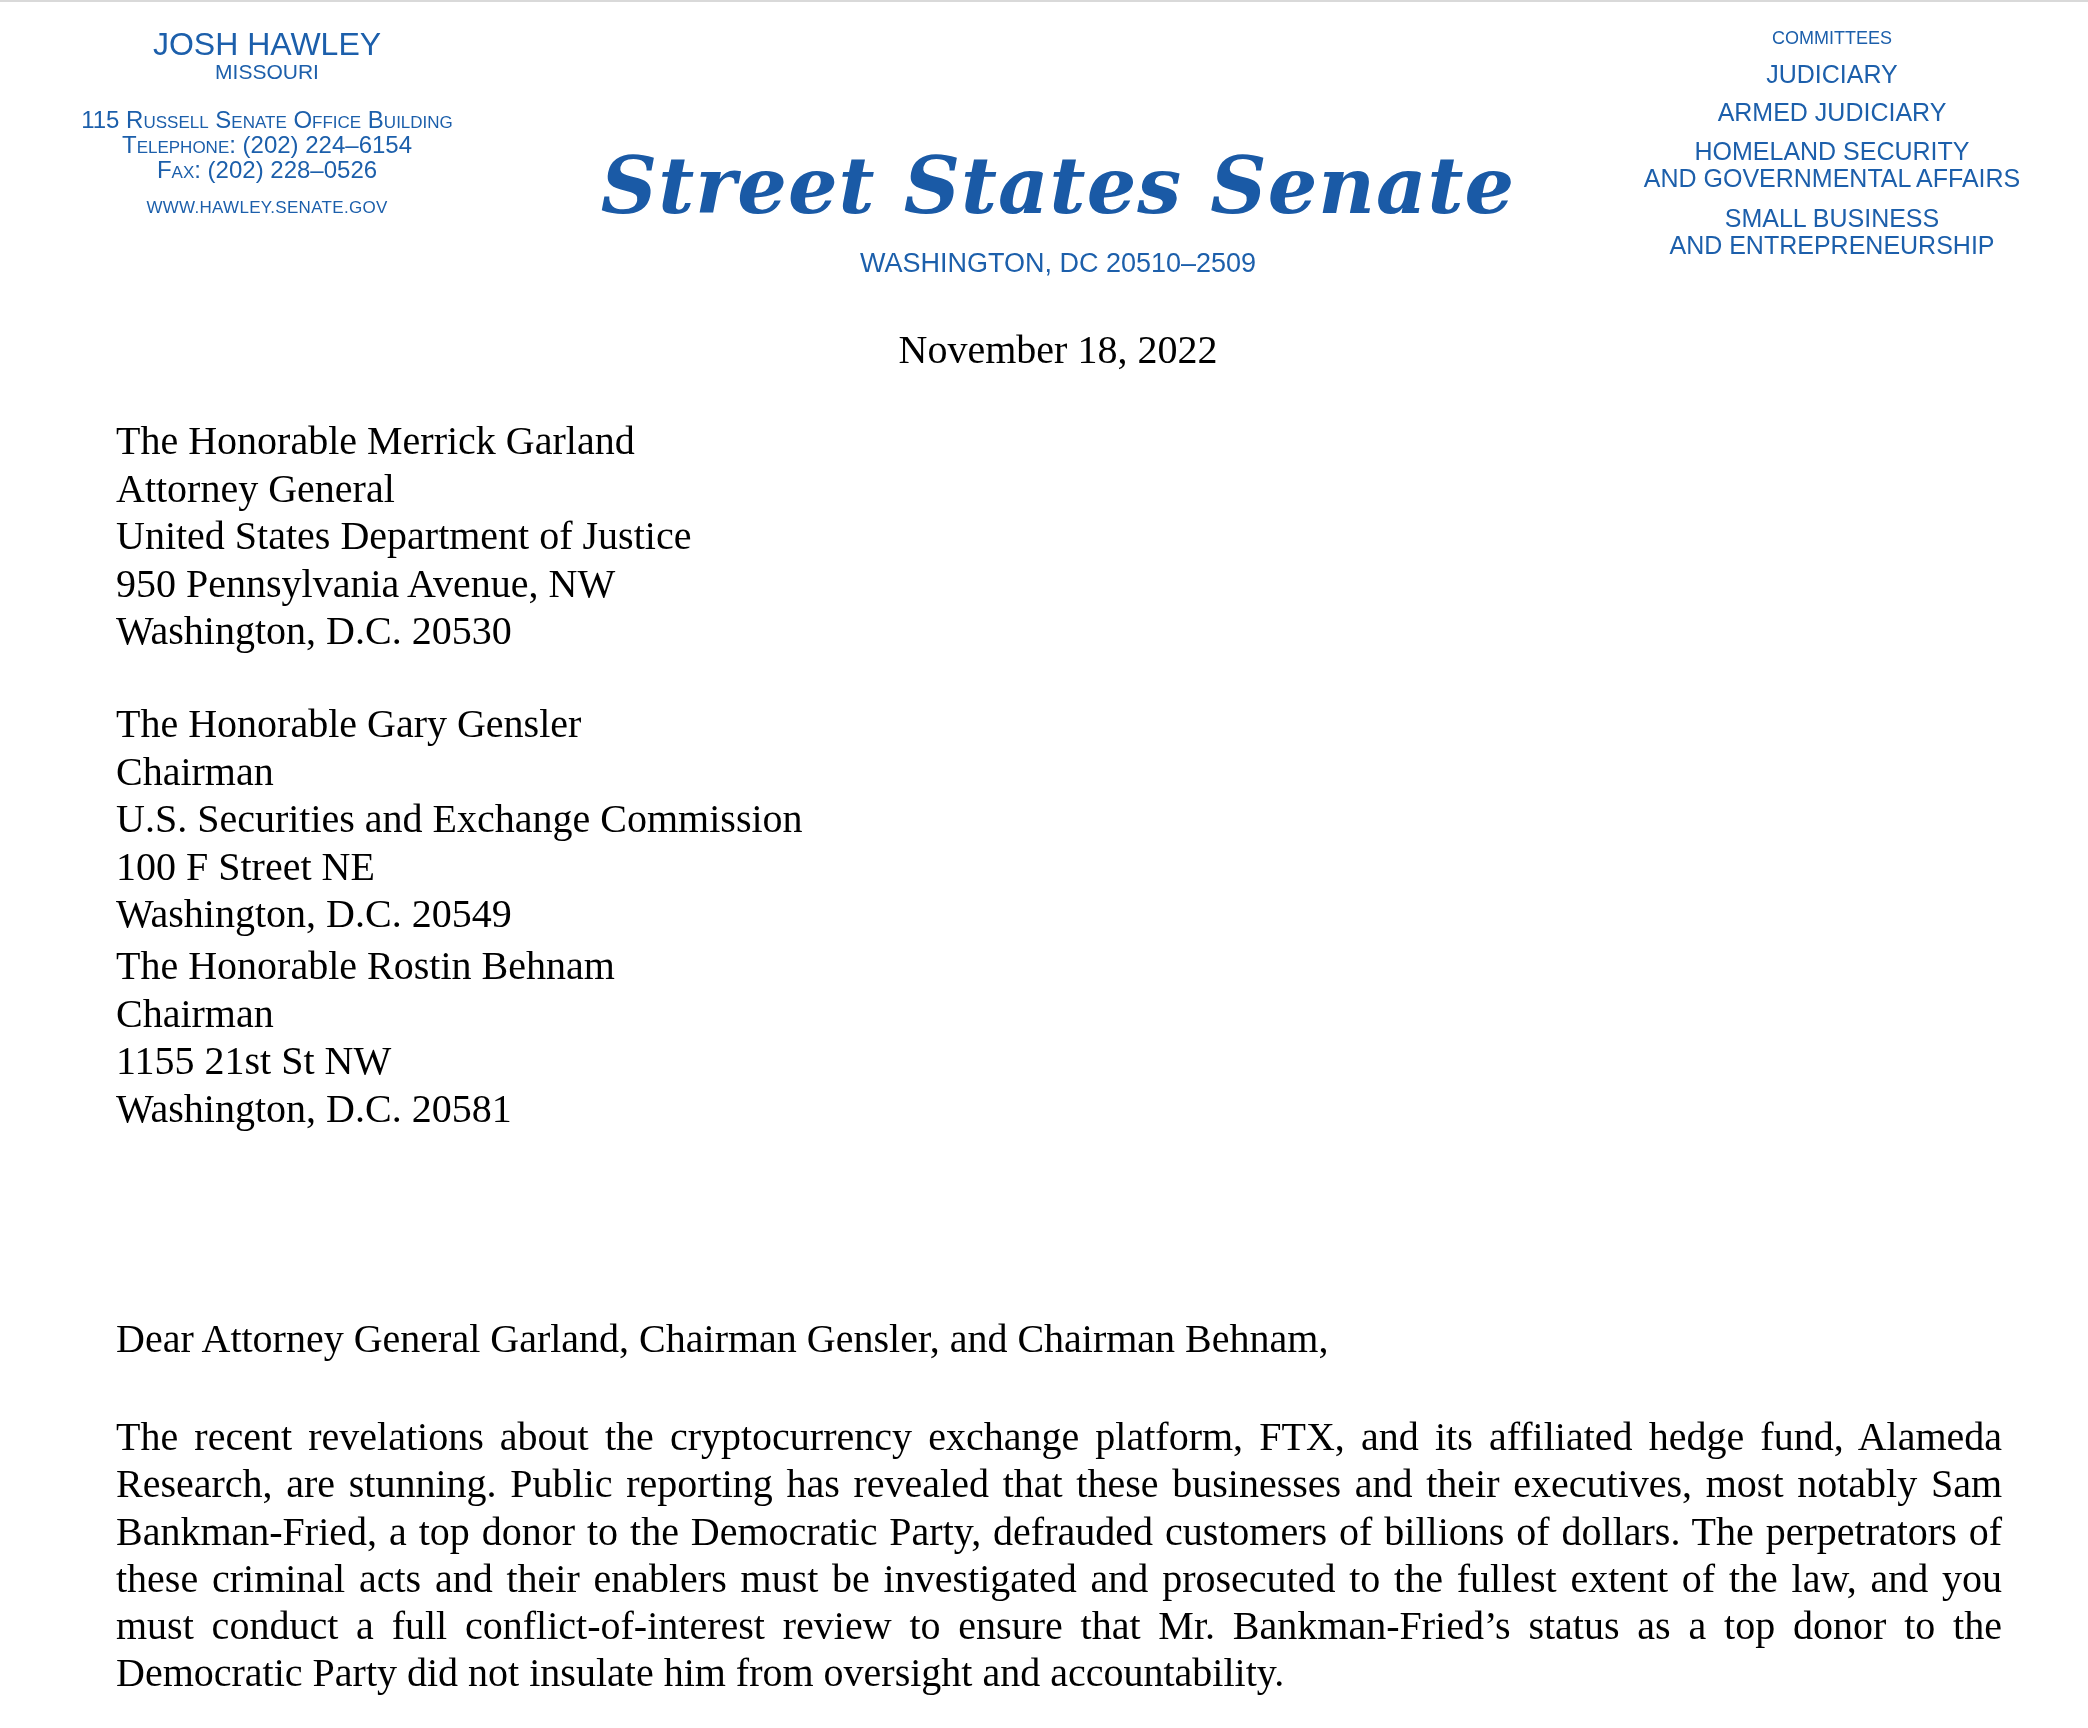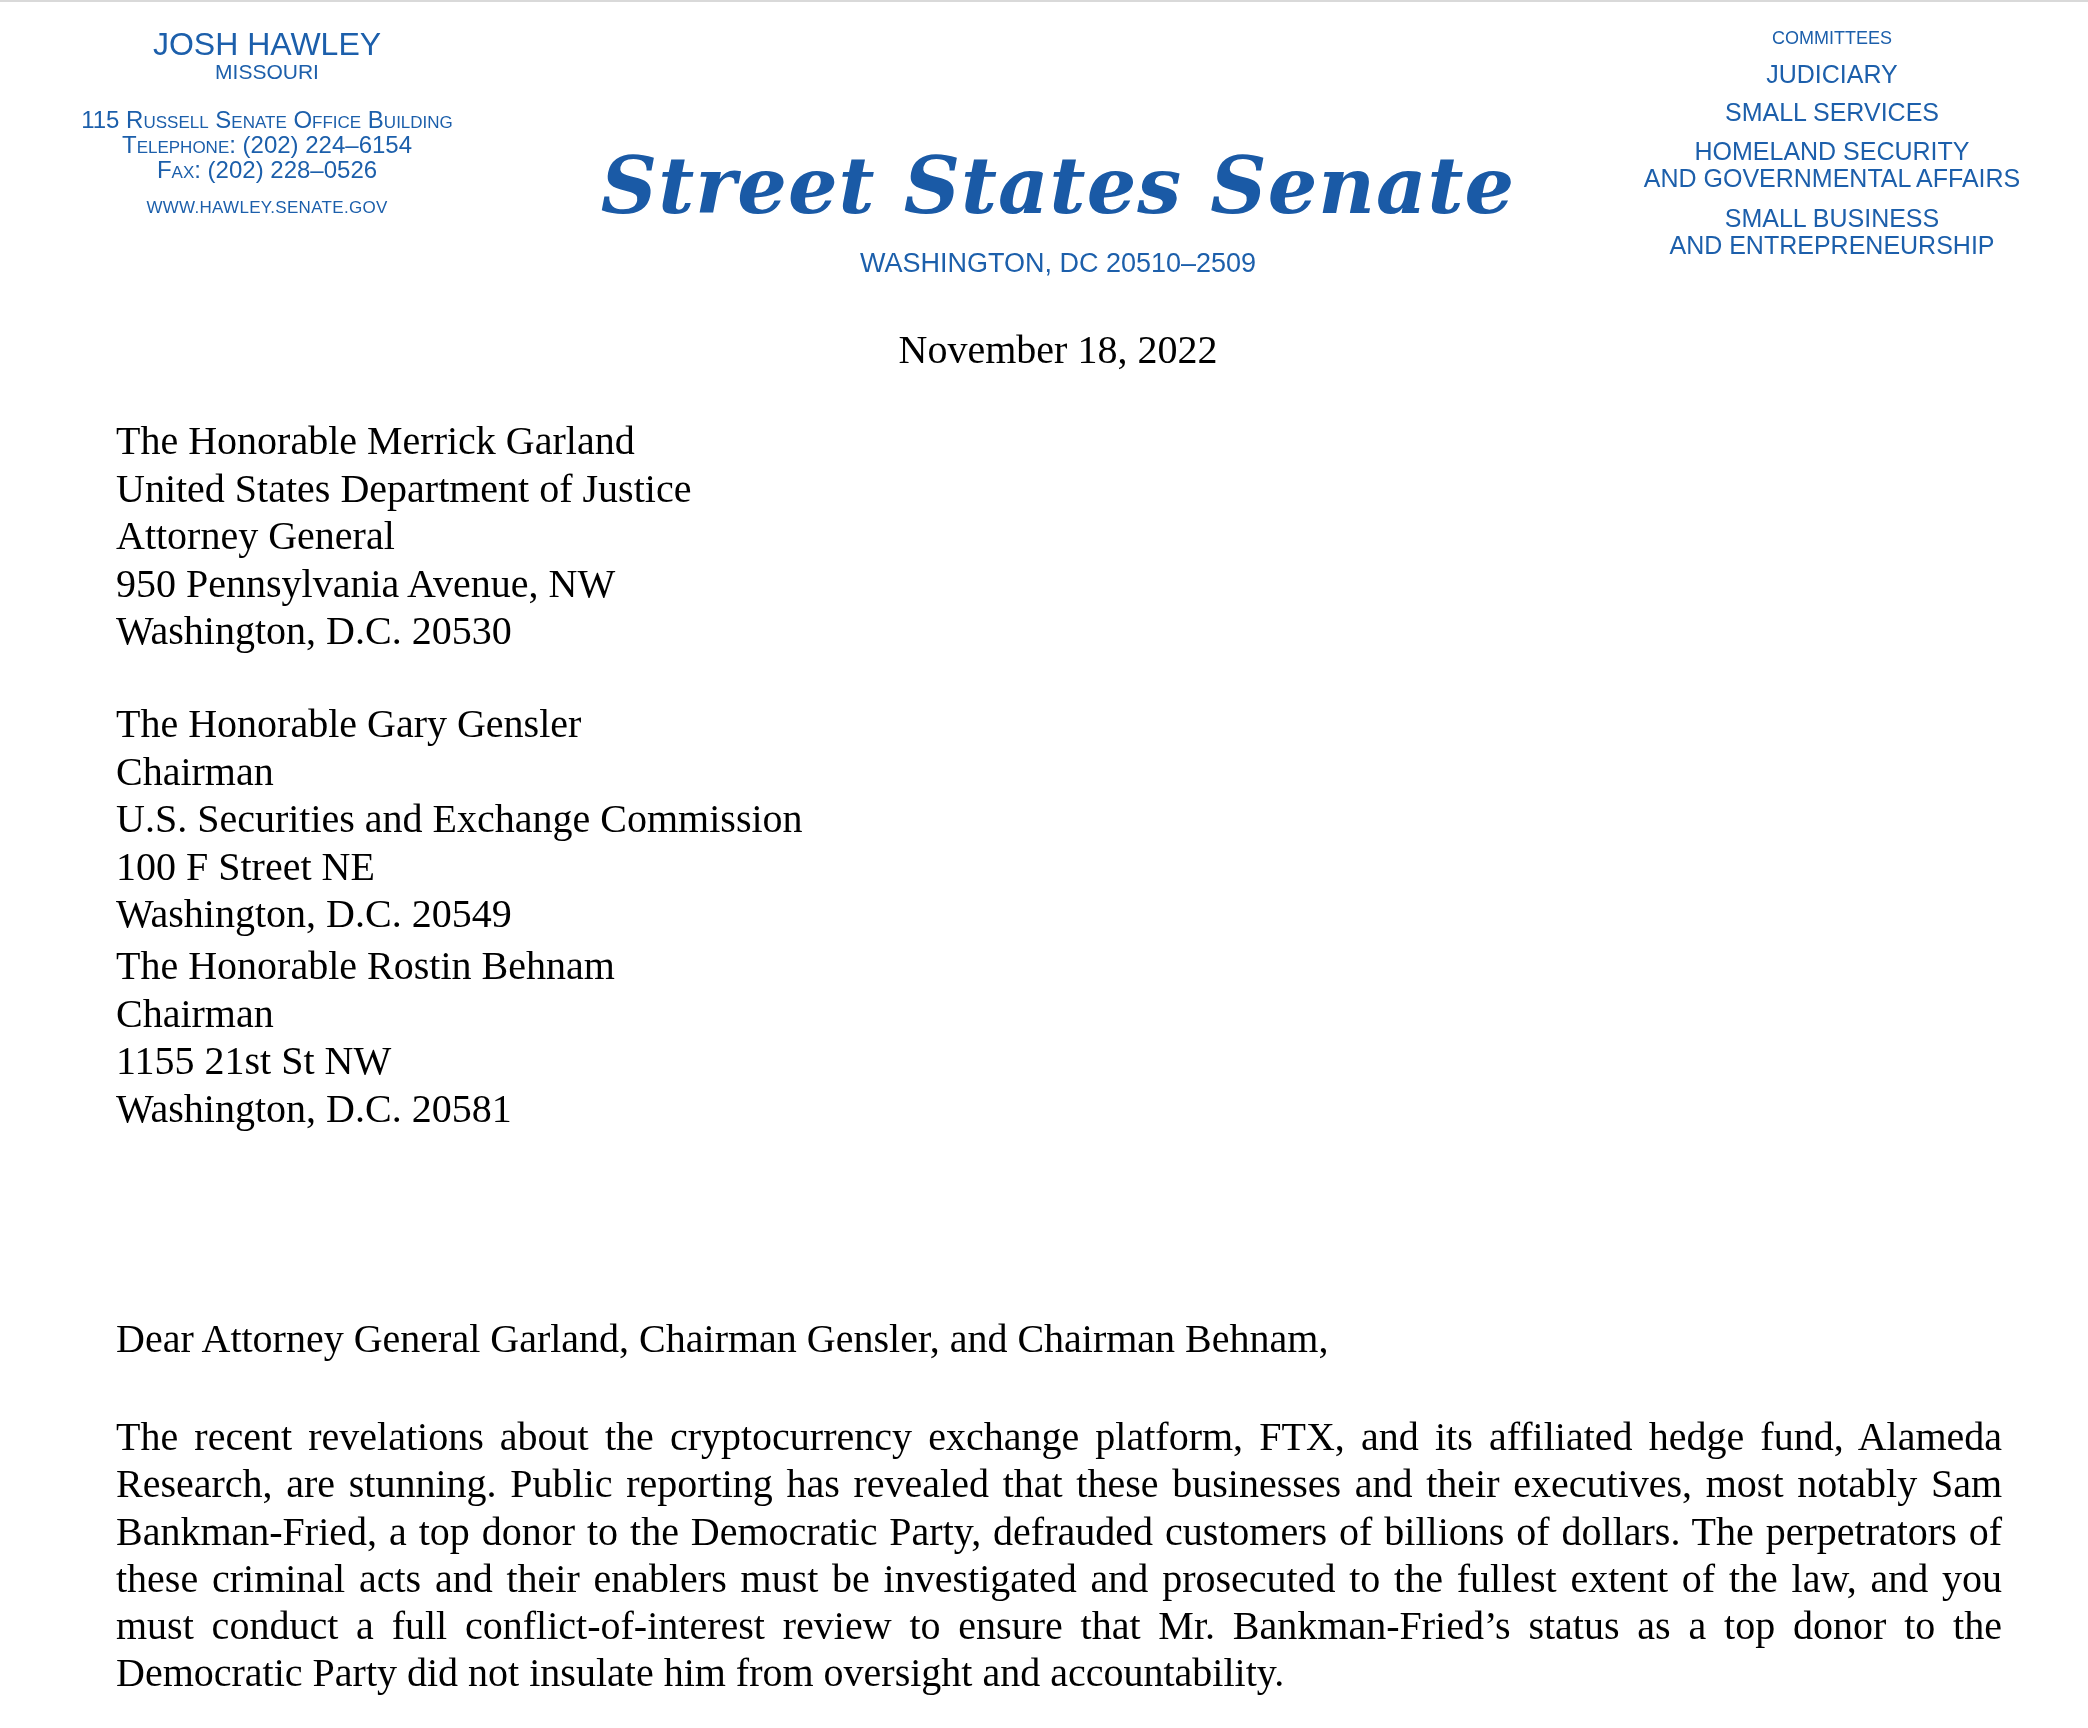--- a/index.html
+++ b/index.html
@@ -37,36 +37,36 @@
 <div class="abs blue ctr sc" style="top:106px;">115 Russell Senate Office Building</div>
 <div class="abs blue ctr sc" style="top:131px;">Telephone: (202) 224–6154</div>
 <div class="abs blue ctr sc" style="top:156px;">Fax: (202) 228–0526</div>
 <div class="abs blue ctr web">WWW.HAWLEY.SENATE.GOV</div>
 
 <div class="abs ctr senate-title">Street States Senate</div>
 <div class="abs blue ctr dc-line">WASHINGTON, DC 20510–2509</div>
 
 <div class="abs blue ctr com-head">COMMITTEES</div>
 <div class="abs blue ctr com" style="top:61px;">JUDICIARY</div>
-<div class="abs blue ctr com" style="top:99px;">SMALL SERVICES</div>
+<div class="abs blue ctr com" style="top:99px;">ARMED JUDICIARY</div>
 <div class="abs blue ctr com" style="top:138px;">
   <div>HOMELAND SECURITY</div>
   <div>AND GOVERNMENTAL AFFAIRS</div>
 </div>
 <div class="abs blue ctr com" style="top:205px;">
   <div>SMALL BUSINESS</div>
   <div>AND ENTREPRENEURSHIP</div>
 </div>
 
 <div class="abs doc ctr date">November 18, 2022</div>
 
 <div class="abs doc addr" style="top:417px;">
   <div>The Honorable Merrick Garland</div>
+  <div>Attorney General</div>
   <div>United States Department of Justice</div>
-  <div>Attorney General</div>
   <div>950 Pennsylvania Avenue, NW</div>
   <div>Washington, D.C. 20530</div>
 </div>
 
 <div class="abs doc addr" style="top:700px;">
   <div>The Honorable Gary Gensler</div>
   <div>Chairman</div>
   <div>U.S. Securities and Exchange Commission</div>
   <div>100 F Street NE</div>
   <div>Washington, D.C. 20549</div>

